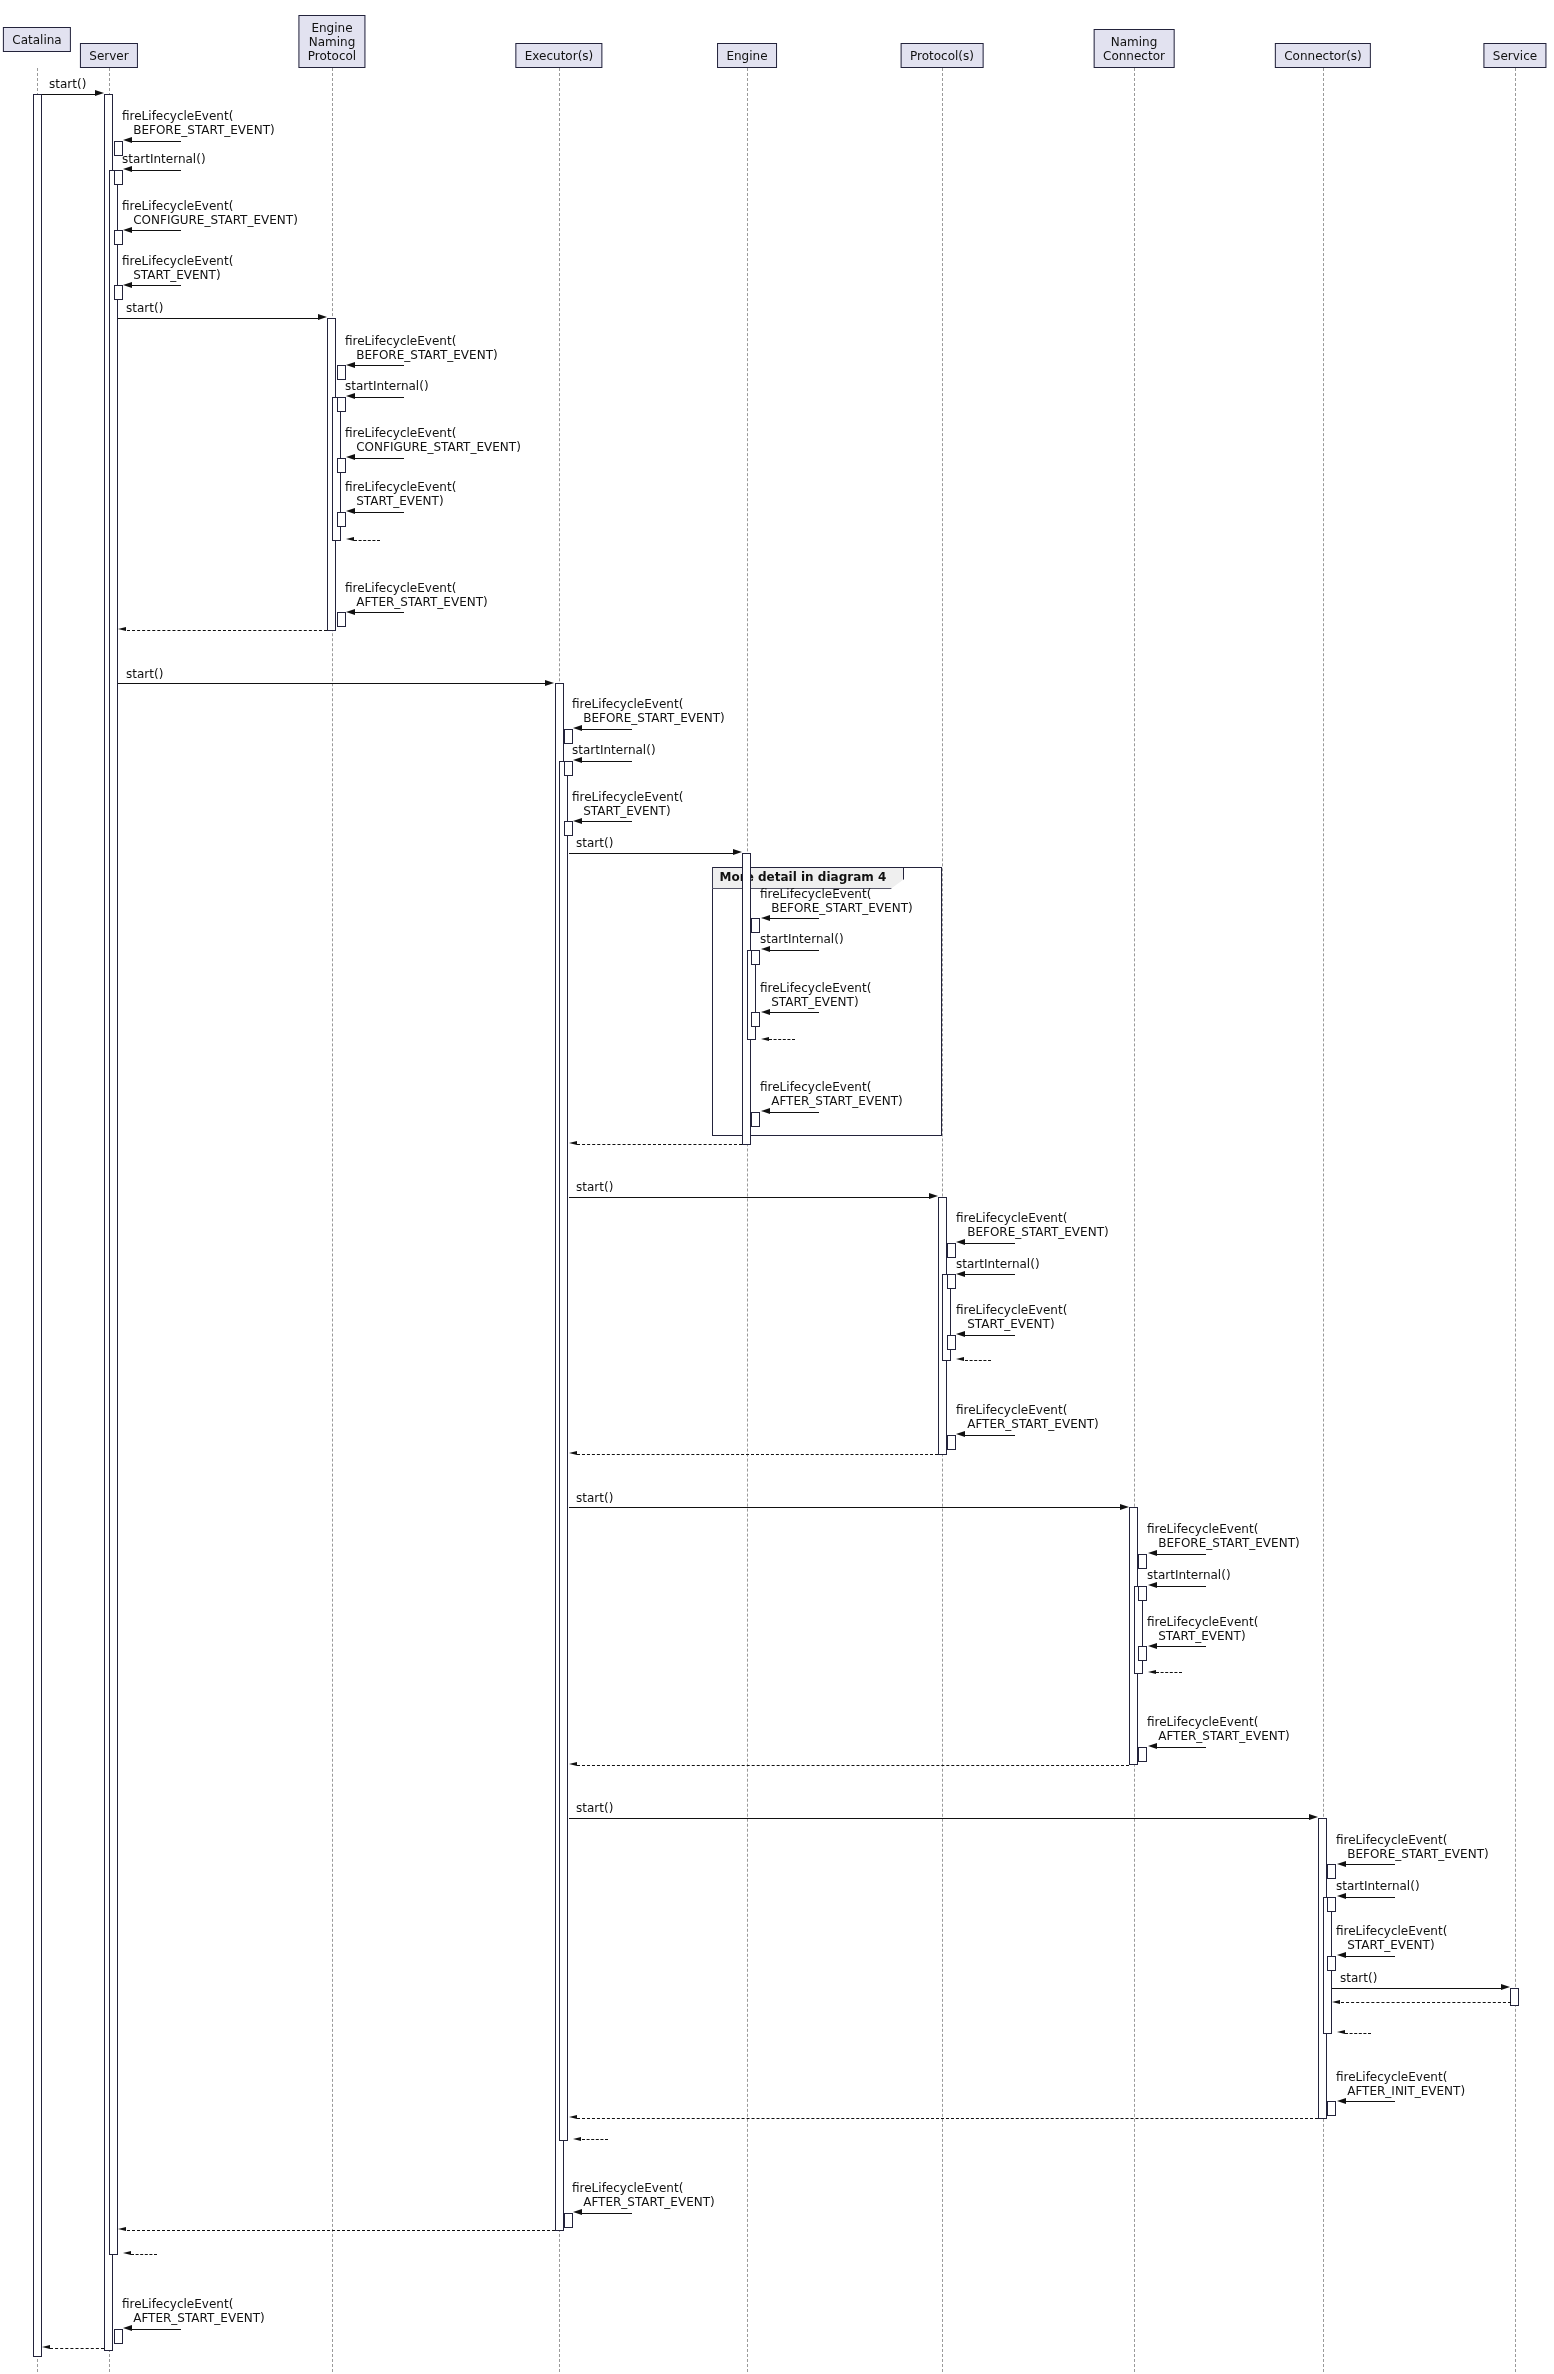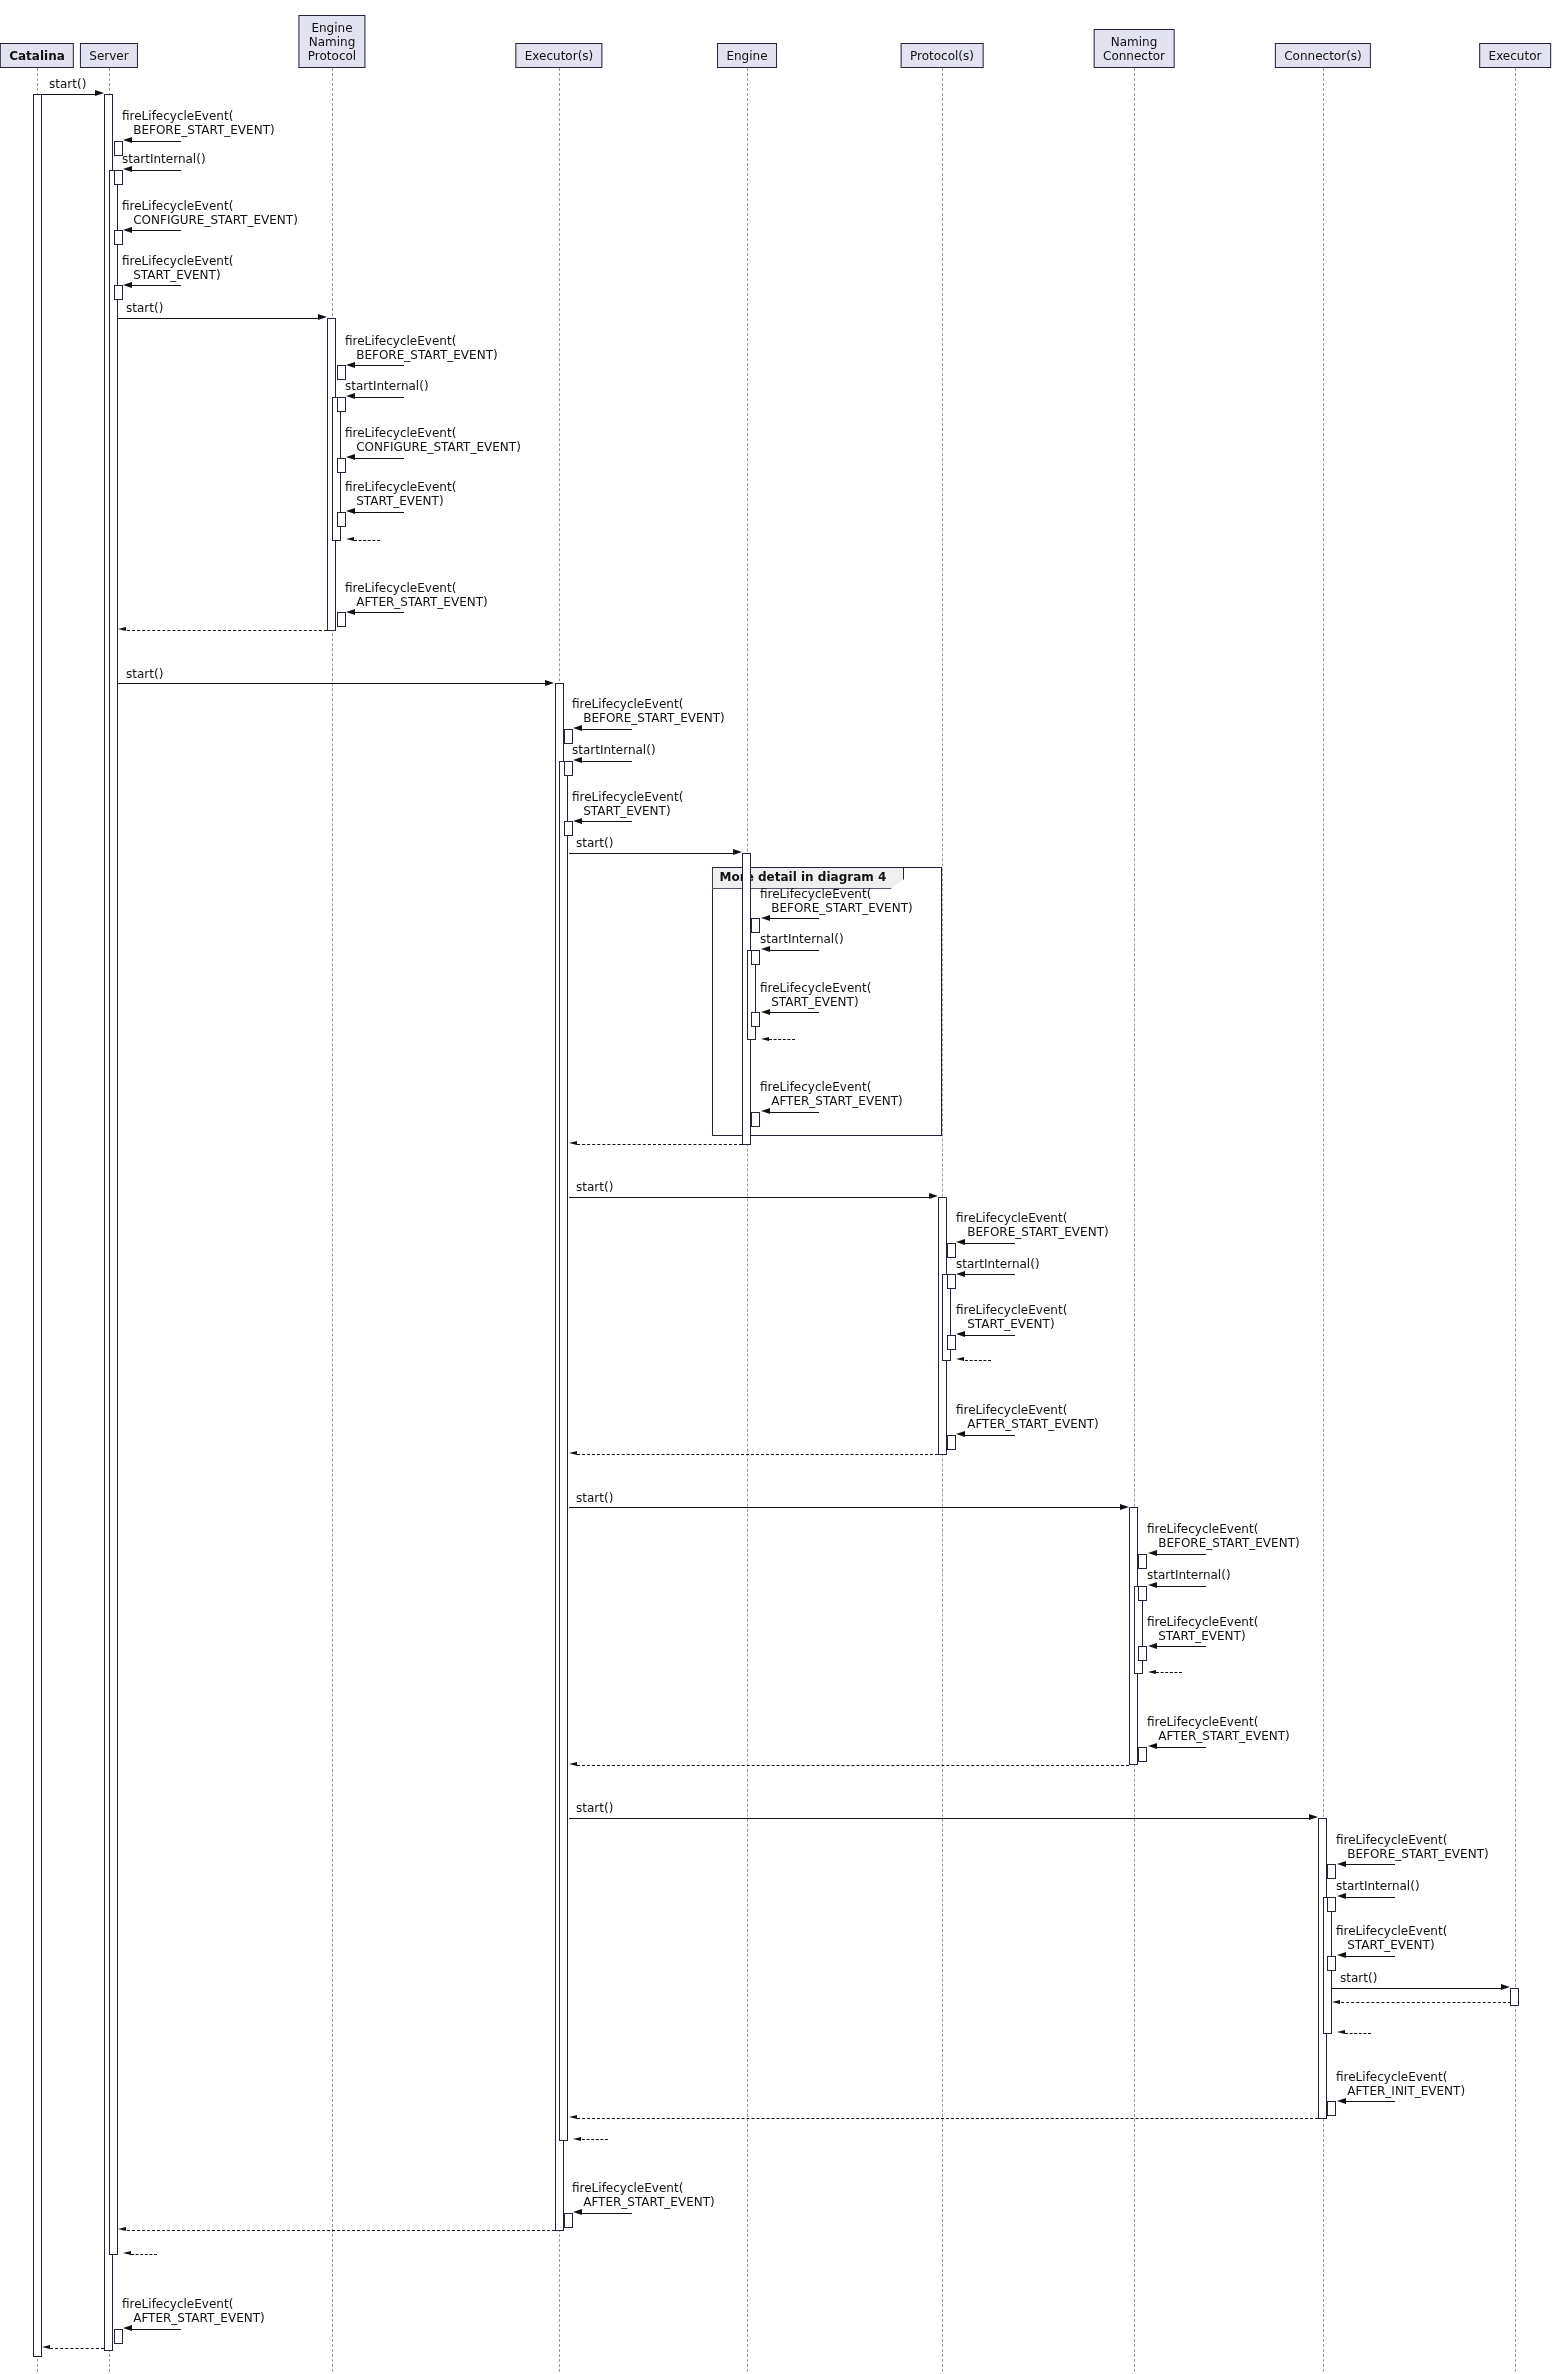--- a/index.html
+++ b/index.html
@@ -32,21 +32,21 @@
 
   .mlabel { position:absolute; font-size:12px; line-height:14px; white-space:nowrap; z-index:5; }
   .mlabel .l1 { display:block; }
   .mlabel .ln { display:block; margin-left:11.2px; }
 </style>
 </head>
 <body>
 
 <div class="diagram">
     <div class="lifeline" style="left: 37px; top: 68px; width: 0px; height: 2304px;"></div>
-    <div class="participant" style="left: 37px; top: 43px; font-weight: bold;">
+    <div class="participant" style="left: 37px; top: 27px;">
       <div class="pline">Catalina</div>
     </div>
     <div class="lifeline" style="left: 109px; top: 68px; width: 0px; height: 2304px;"></div>
     <div class="participant" style="left: 109px; top: 43px;">
       <div class="pline">Server</div>
     </div>
     <div class="lifeline" style="left: 332px; top: 68px; width: 0px; height: 2304px;"></div>
     <div class="participant" style="left: 332px; top: 15px;">
       <div class="pline">Engine</div>
       <div class="pline">Naming</div>
@@ -68,21 +68,21 @@
     <div class="participant" style="left: 1134px; top: 29px;">
       <div class="pline">Naming</div>
       <div class="pline">Connector</div>
     </div>
     <div class="lifeline" style="left: 1323px; top: 68px; width: 0px; height: 2304px;"></div>
     <div class="participant" style="left: 1323px; top: 43px;">
       <div class="pline">Connector(s)</div>
     </div>
     <div class="lifeline" style="left: 1515px; top: 68px; width: 0px; height: 2304px;"></div>
     <div class="participant" style="left: 1515px; top: 43px;">
-      <div class="pline">Executor</div>
+      <div class="pline">Service</div>
     </div>
     <div class="frame" style="left: 712px; top: 867px; width: 230px; height: 269px;">
       <div class="frame-title">More detail in diagram 4</div>
     </div>
     <div class="activation" style="left: 33px; top: 94px; width: 9.3px; height: 2263px;"></div>
     <div class="activation" style="left: 104px; top: 94px; width: 9.3px; height: 2257px;"></div>
     <div class="activation" style="left: 109px; top: 170px; width: 9.3px; height: 2085px;"></div>
     <div class="activation" style="left: 327px; top: 318px; width: 9.3px; height: 313px;"></div>
     <div class="activation" style="left: 332px; top: 397px; width: 9.3px; height: 144px;"></div>
     <div class="activation" style="left: 555px; top: 683px; width: 9.3px; height: 1548px;"></div>

